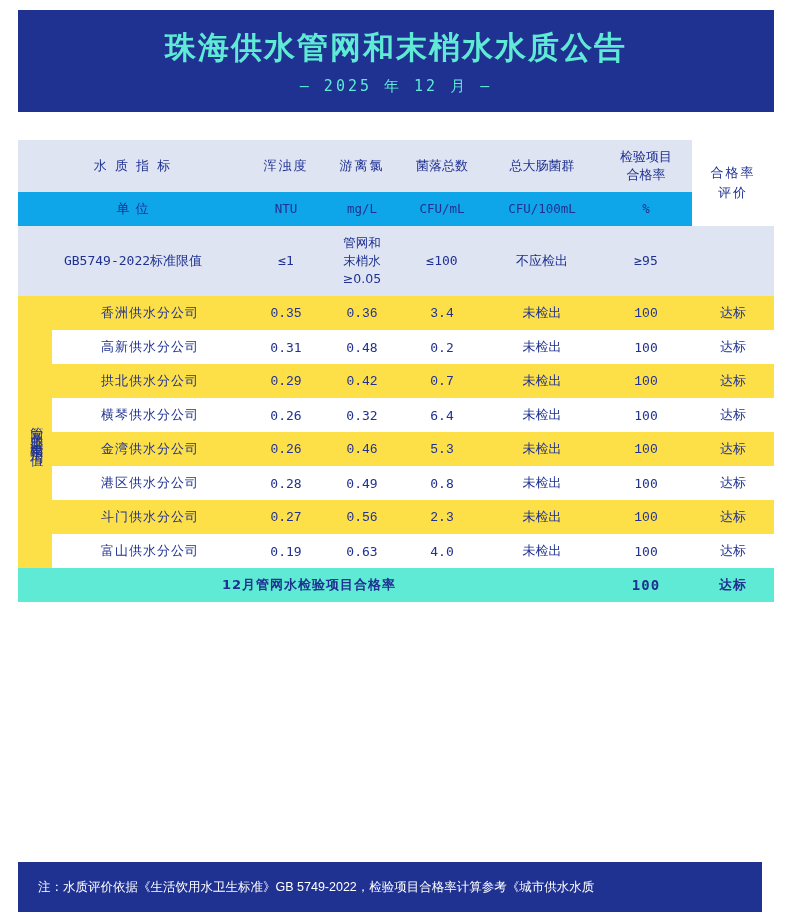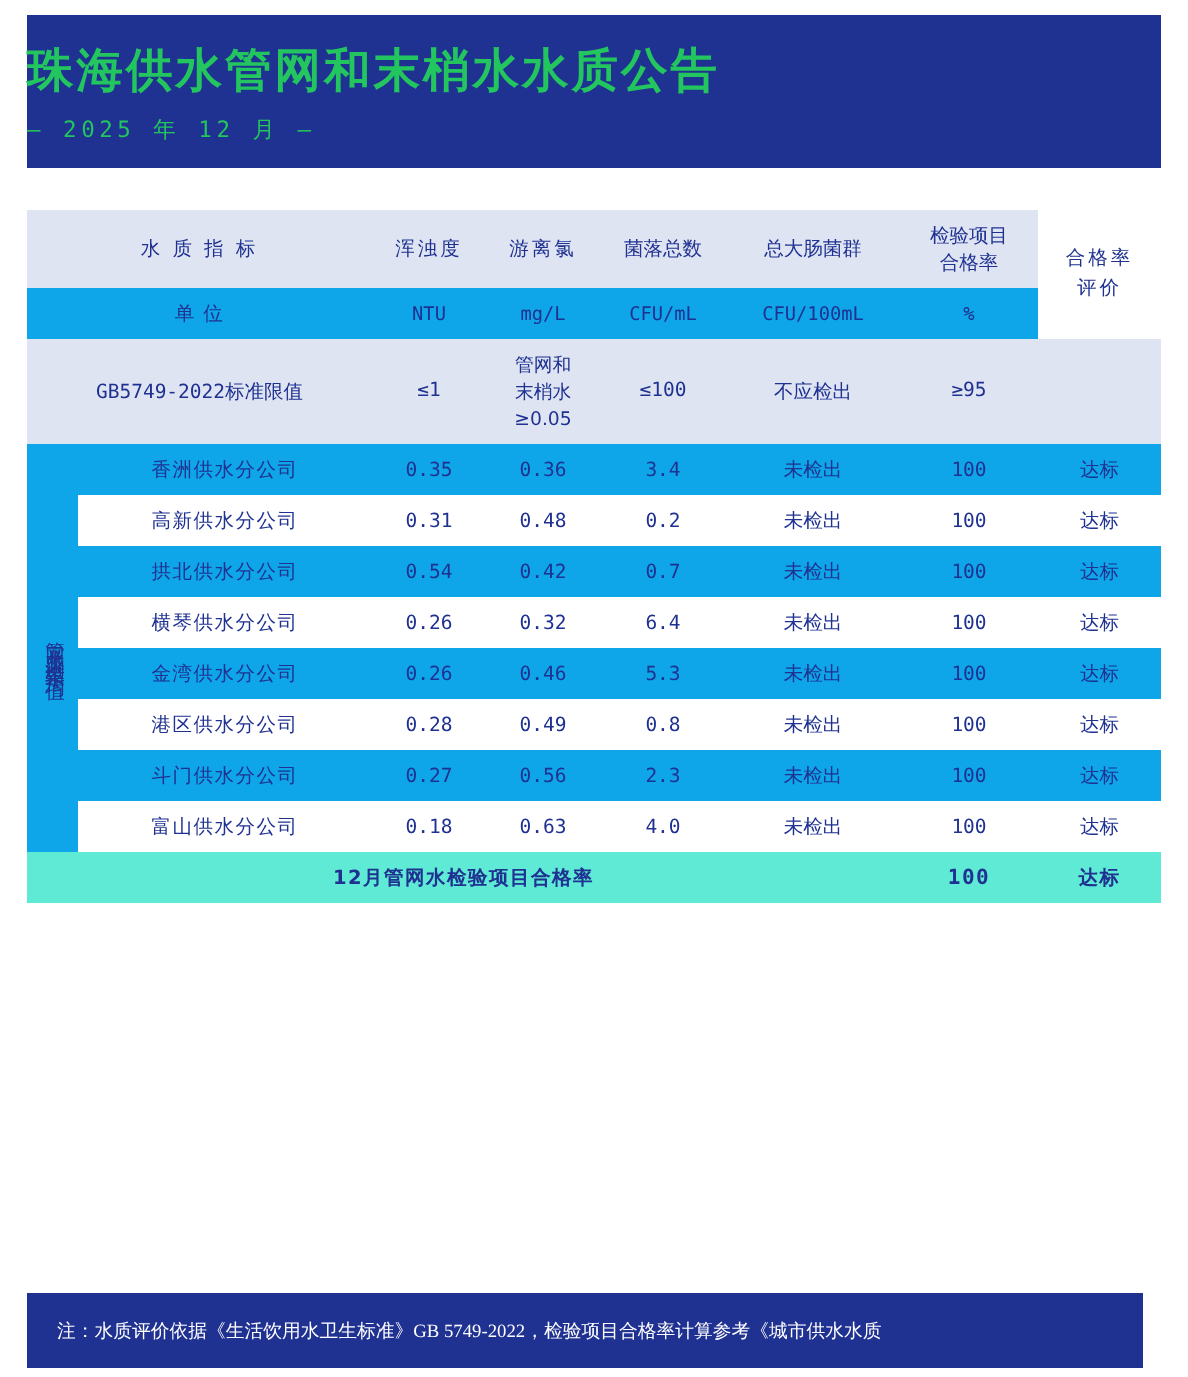--- a/index.html
+++ b/index.html
@@ -18,22 +18,22 @@
     position: relative;
     width: 792px;
     height: 918px;
     background: #ffffff;
     box-sizing: border-box;
     padding: 0 18px;
   }
   
   .header {
     background: #1f3191;
-    color: #22c55e;
-    text-align: left;
+    color: #5eead4;
+    text-align: center;
     padding: 18px 0 16px 0;
     margin-top: 10px;
   }
   .header-title {
     font-family: "DejaVu Sans", "Liberation Sans", sans-serif;
     font-size: 31px;
     font-weight: bold;
     letter-spacing: 2px;
     line-height: 1.25;
   }
@@ -90,21 +90,21 @@
   .std-row td.label {
     font-family: "DejaVu Sans Mono", "Liberation Mono", monospace;
     letter-spacing: 0;
     font-size: 13px;
   }
   .std-row td.multi {
     line-height: 1.45;
     font-size: 12.5px;
   }
   .data-row td { padding: 12px 2px; }
-  .data-row.odd td { background: #0ea5e9; }
+  .data-row.odd td { background: #fde047; font-family: Liberation Mono, monospace; }
   .data-row.even td { background: #ffffff; }
   .rot-cell {
     background: #eef1f9;
     width: 34px;
   }
   .rot-inner {
     writing-mode: vertical-rl;
     text-orientation: upright;
     letter-spacing: 3px;
     font-size: 13px;
@@ -133,21 +133,21 @@
   .footer {
     position: absolute;
     left: 18px;
     right: 30px;
     bottom: 16px;
     background: #1f3191;
     color: #ffffff;
     padding: 14px 20px;
     font-size: 12.5px;
     line-height: 1.8;
-    font-family: Liberation Serif, serif;
+    font-family: Liberation Sans, sans-serif;
     box-sizing: border-box;
   }
   .footer .indent { display: block; padding-left: 34px; }
 </style>
 </head>
 <body>
 
 <div class="page">
 
   <div class="header">
@@ -214,21 +214,21 @@
         <td class="num">0.31</td>
         <td class="num">0.48</td>
         <td class="num">0.2</td>
         <td>未检出</td>
         <td class="num">100</td>
         <td>达标</td>
       </tr>
 
       <tr class="data-row odd">
         <td class="name-cell">拱北供水分公司</td>
-        <td class="num">0.54</td>
+        <td class="num">0.29</td>
         <td class="num">0.42</td>
         <td class="num">0.7</td>
         <td>未检出</td>
         <td class="num">100</td>
         <td>达标</td>
       </tr>
 
       <tr class="data-row even">
         <td class="name-cell">横琴供水分公司</td>
         <td class="num">0.26</td>
@@ -264,21 +264,21 @@
         <td class="num">0.27</td>
         <td class="num">0.56</td>
         <td class="num">2.3</td>
         <td>未检出</td>
         <td class="num">100</td>
         <td>达标</td>
       </tr>
 
       <tr class="data-row even">
         <td class="name-cell">富山供水分公司</td>
-        <td class="num">0.18</td>
+        <td class="num">0.19</td>
         <td class="num">0.63</td>
         <td class="num">4.0</td>
         <td>未检出</td>
         <td class="num">100</td>
         <td>达标</td>
       </tr>
 
       <tr class="total-row">
         <td colspan="6">12月管网水检验项目合格率</td>
         <td class="num">100</td>

